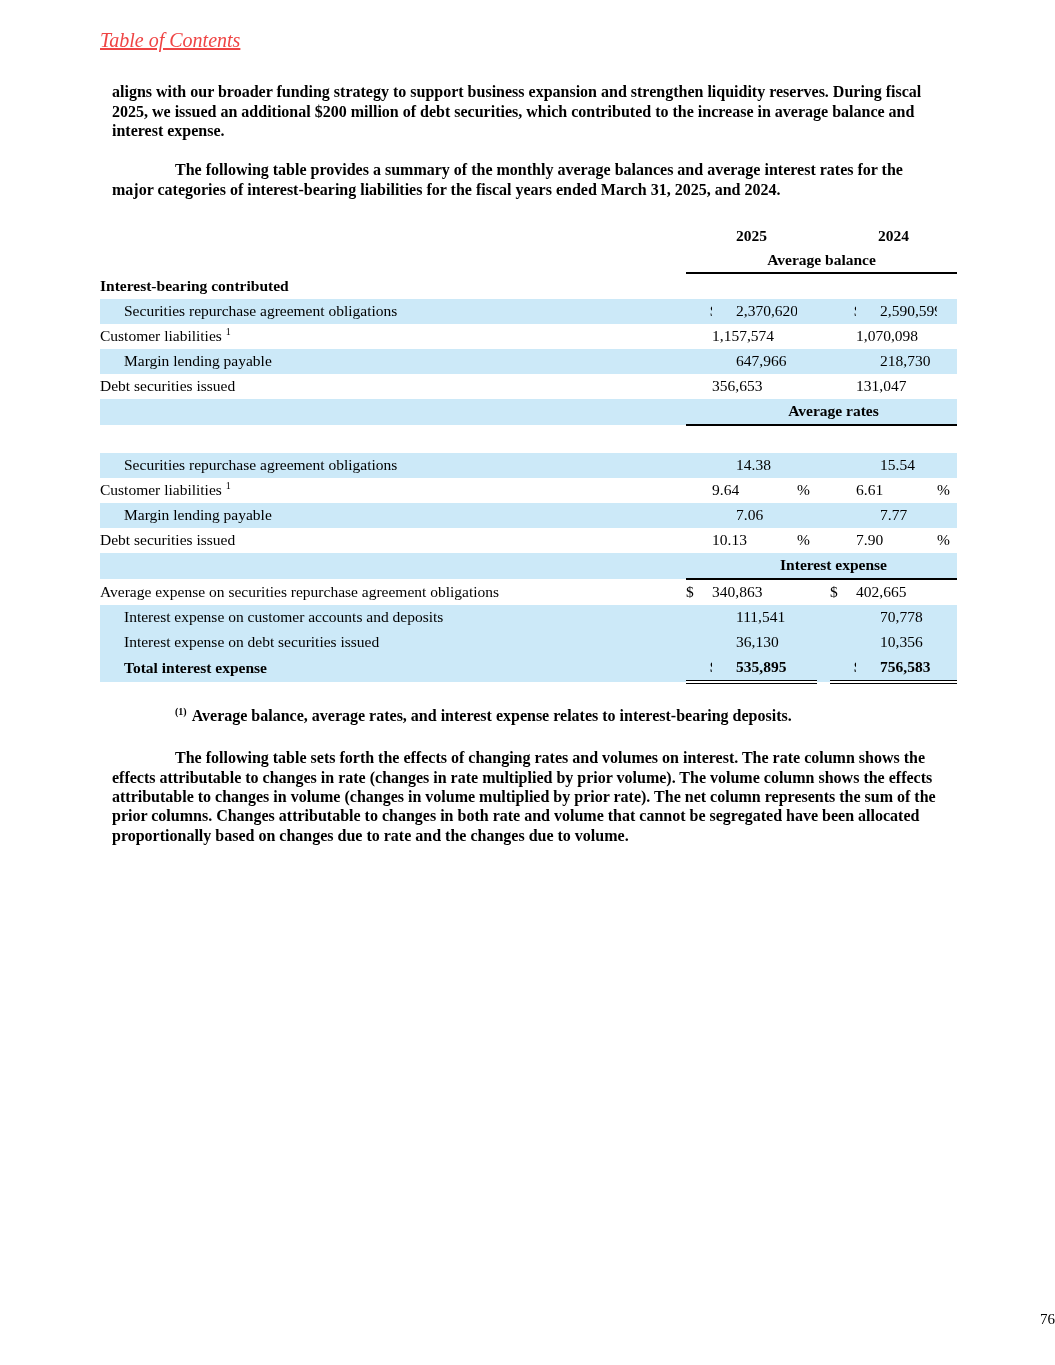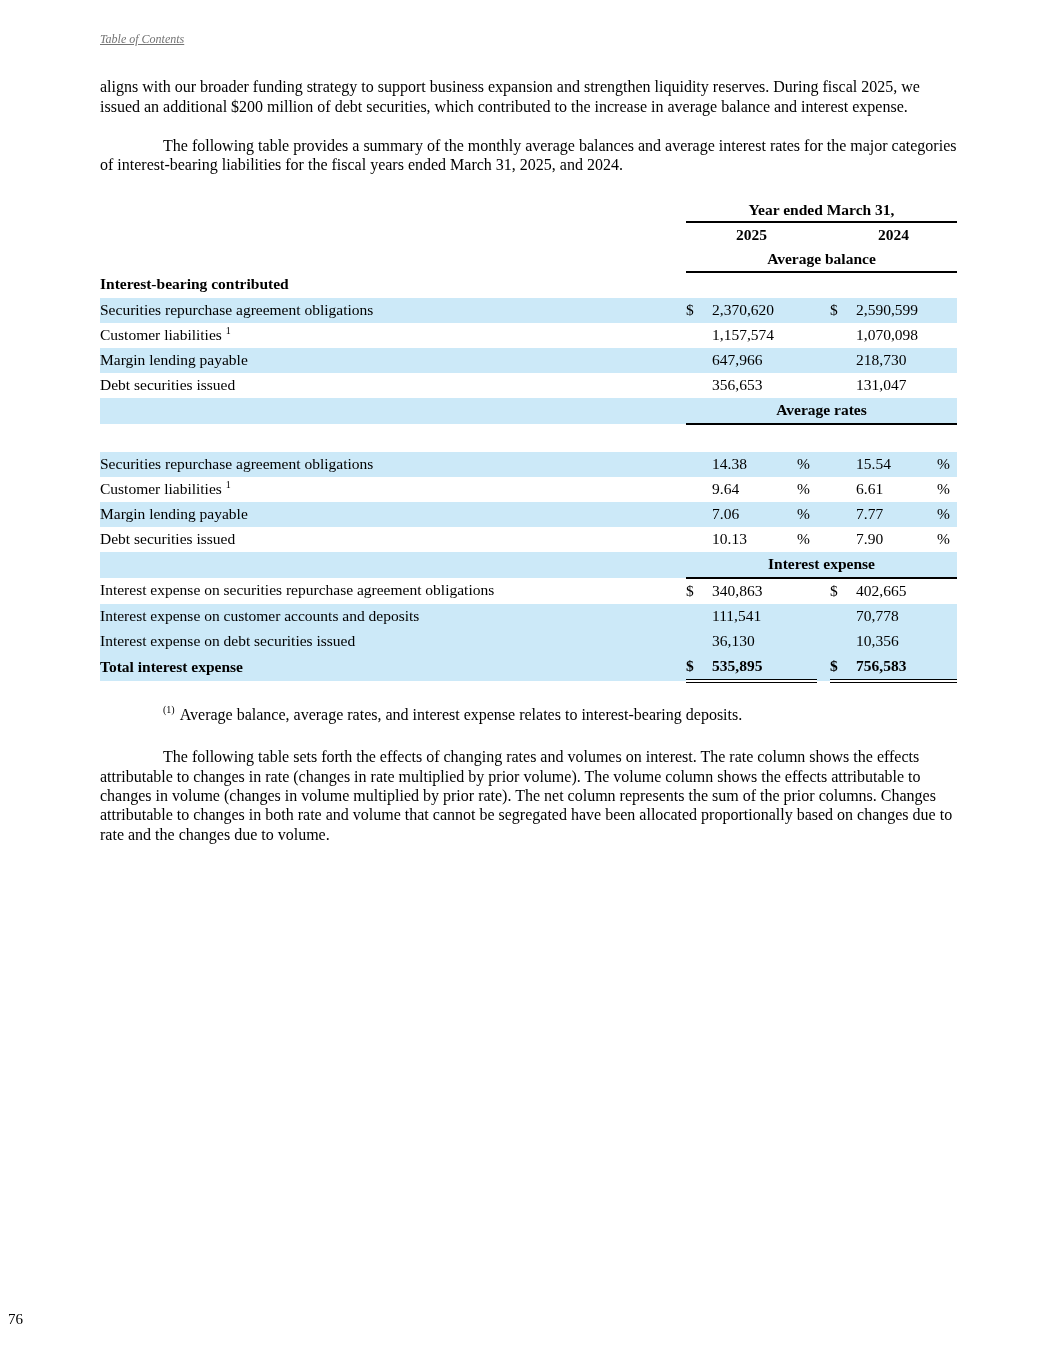--- a/index.html
+++ b/index.html
@@ -9,27 +9,27 @@
     background:#ffffff;
     font-family:"Liberation Serif","DejaVu Serif",serif;
     color:#000000;
     overflow:hidden;
     box-sizing:border-box;
     padding:28px 98px 0 100px;
     font-size:16px;
     line-height:1.21;
   }
   a.toc{
-    color:#737373;
+    color:#ef4444;
     font-style:italic;
     text-decoration:underline;
-    font-size:12px;
+    font-size:20px;
     display:inline-block;
   }
-  p{margin:0;}
+  p{margin:12px;font-weight:bold;}
   .p1{margin-top:30px;}
   .indent{text-indent:63px;}
   .p2{margin-top:20px;}
   table.fin{
     border-collapse:collapse;
     table-layout:fixed;
     width:857px;
     margin-top:25px;
     font-size:15.5px;
   }
@@ -37,39 +37,39 @@
     padding:0;
     vertical-align:middle;
     height:25px;
     overflow:hidden;
     white-space:nowrap;
   }
   td.lbl{padding-left:5px;text-align:left;}
   td.d{text-align:left;padding-left:7px;}
   td.v{}
   td.p{text-align:left;padding-left:4px;}
-  tr.hl td{background:#cce9f8;}
+  tr.hl td{background:#cce9f8;padding-left:24px;}
   tr.hdr1 td{height:21px;}
   tr.hdr2 td{height:25px;}
   tr.hdr3 td{height:23px;text-align:center;}
   tr.blank td{height:27px;background:#ffffff;}
   .bold{font-weight:bold;}
   .center{text-align:center;}
   .rule{border-bottom:2px solid #000000;}
   .grule{border-bottom:1.5px solid #000000;}
   .dbl{border-bottom:4px double #000000;}
   sup{font-size:10px;line-height:0;}
   sup.lblsup{margin-left:4px;}
   .footnote{margin-top:22px;padding-left:63px;}
   .footnote sup{margin-right:5px;}
   .p3{margin-top:23px;}
   .pagenum{
     position:absolute;
     left:8px;right:0;top:1310px;
-    text-align:left;
+    text-align:right;
     font-size:15px;
   }
 </style>
 </head>
 <body>
 
 <div class="page">
 
   <a class="toc" href="#">Table of Contents</a>
 
@@ -83,24 +83,20 @@
       <col style="width:26px">
       <col style="width:85px">
       <col style="width:20px">
       <col style="width:13px">
       <col style="width:26px">
       <col style="width:81px">
       <col style="width:20px">
     </colgroup>
 
     <tbody>
-        <tr class="hdr1">
-      <td></td>
-      <td colspan="7" class="center bold rule">Year ended March 31,</td>
-    </tr>
     <tr class="hdr2">
       <td></td>
       <td colspan="3" class="center bold">2025</td>
       <td></td>
       <td colspan="3" class="center bold">2024</td>
     </tr>
     <tr class="hdr3">
       <td></td>
       <td colspan="7" class="center bold rule">Average balance</td>
     </tr>
@@ -199,21 +195,21 @@
       <td class="v">7.90</td>
       <td class="p">%</td>
     </tr>
 
     <tr class="hl">
       <td></td>
       <td colspan="7" class="center bold rule">Interest expense</td>
     </tr>
 
     <tr>
-      <td class="lbl"><span>Interest expense on securities repurchase agreement obligations</span></td>
+      <td class="lbl"><span>Average expense on securities repurchase agreement obligations</span></td>
       <td class="d">$</td>
       <td class="v">340,863</td>
       <td class="p"></td>
       <td></td>
       <td class="d">$</td>
       <td class="v">402,665</td>
       <td class="p"></td>
     </tr>
     <tr class="hl">
       <td class="lbl"><span>Interest expense on customer accounts and deposits</span></td>

